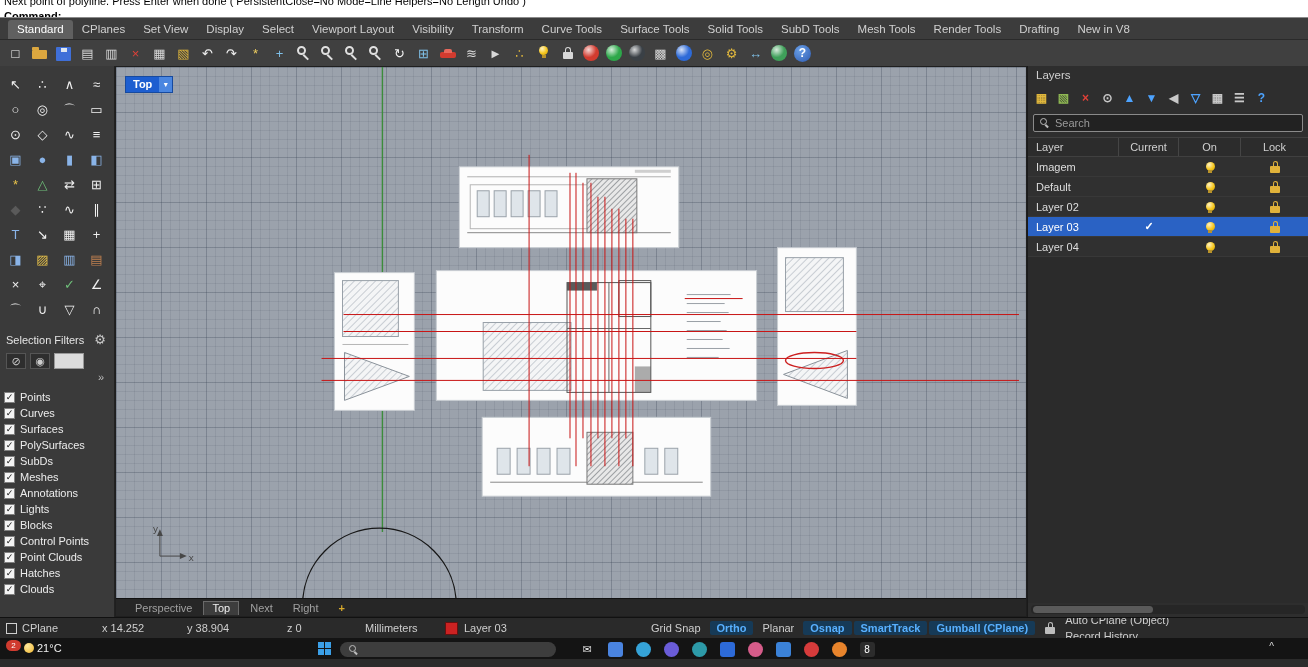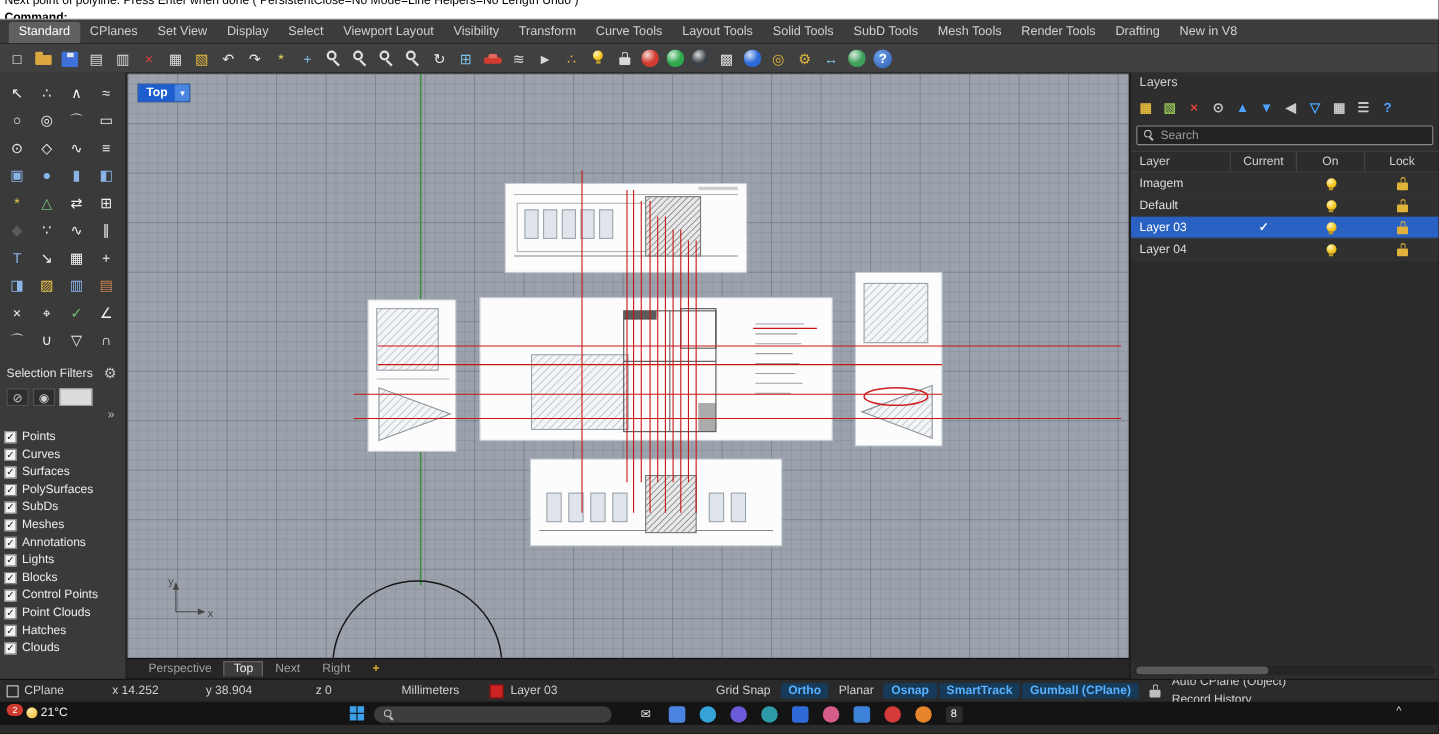--- a/index.html
+++ b/index.html
@@ -182,21 +182,21 @@
   <div class="menu-tabs">
       <div class="mtab active">Standard</div>
       <div class="mtab">CPlanes</div>
       <div class="mtab">Set View</div>
       <div class="mtab">Display</div>
       <div class="mtab">Select</div>
       <div class="mtab">Viewport Layout</div>
       <div class="mtab">Visibility</div>
       <div class="mtab">Transform</div>
       <div class="mtab">Curve Tools</div>
-      <div class="mtab">Layout Tools</div>
+      <div class="mtab">Surface Tools</div>
       <div class="mtab">Solid Tools</div>
       <div class="mtab">SubD Tools</div>
       <div class="mtab">Mesh Tools</div>
       <div class="mtab">Render Tools</div>
       <div class="mtab">Drafting</div>
       <div class="mtab">New in V8</div>
     </div>
 
   <div class="toolbar">
       <div class="tbtn i-glyph" style="color: rgb(240, 240, 240);">□</div>
@@ -509,20 +509,30 @@
           <div class="lrow">
             <span class="lc name">Default</span>
             <span class="lc cur"></span>
             <span class="lc on">
               <span class="bulb"></span>
             </span>
             <span class="lc lk">
               <span class="plock"></span>
             </span>
           </div>
+          <div class="lrow">
+            <span class="lc name">Layer 02</span>
+            <span class="lc cur"></span>
+            <span class="lc on">
+              <span class="bulb"></span>
+            </span>
+            <span class="lc lk">
+              <span class="plock"></span>
+            </span>
+          </div>
           <div class="lrow sel">
             <span class="lc name">Layer 03</span>
             <span class="lc cur">✓</span>
             <span class="lc on">
               <span class="bulb"></span>
             </span>
             <span class="lc lk">
               <span class="plock"></span>
             </span>
           </div>

